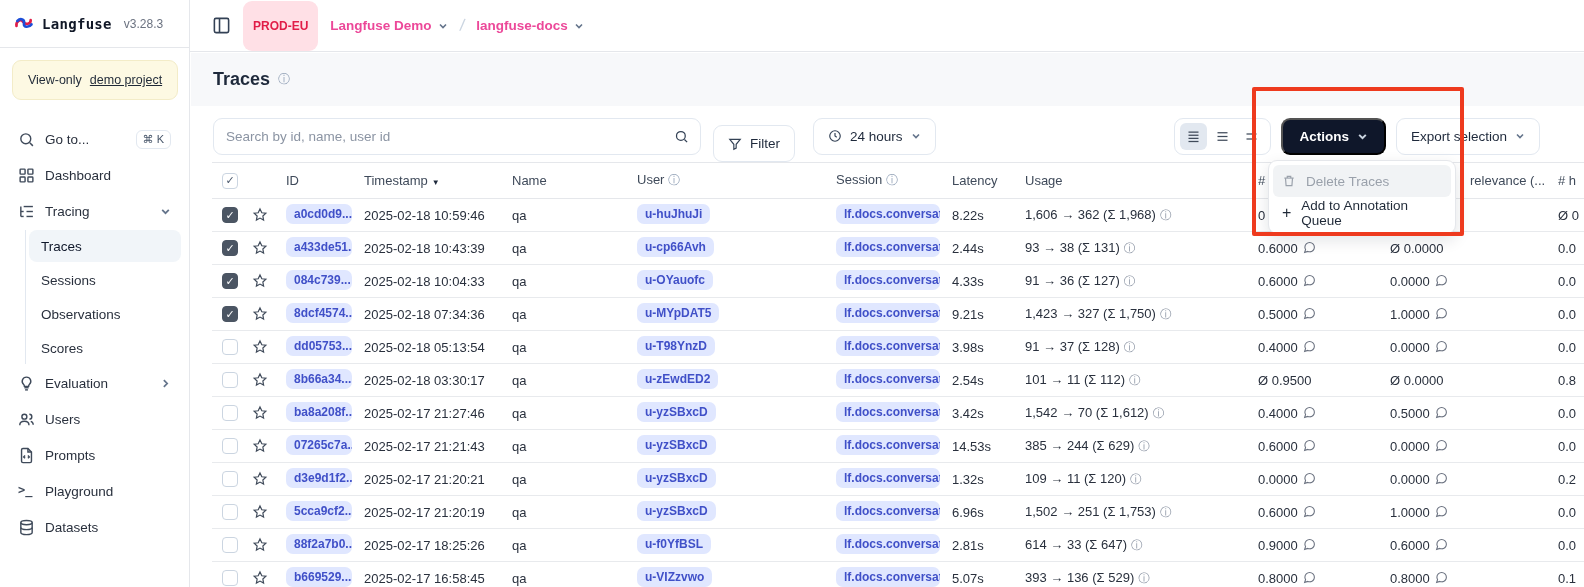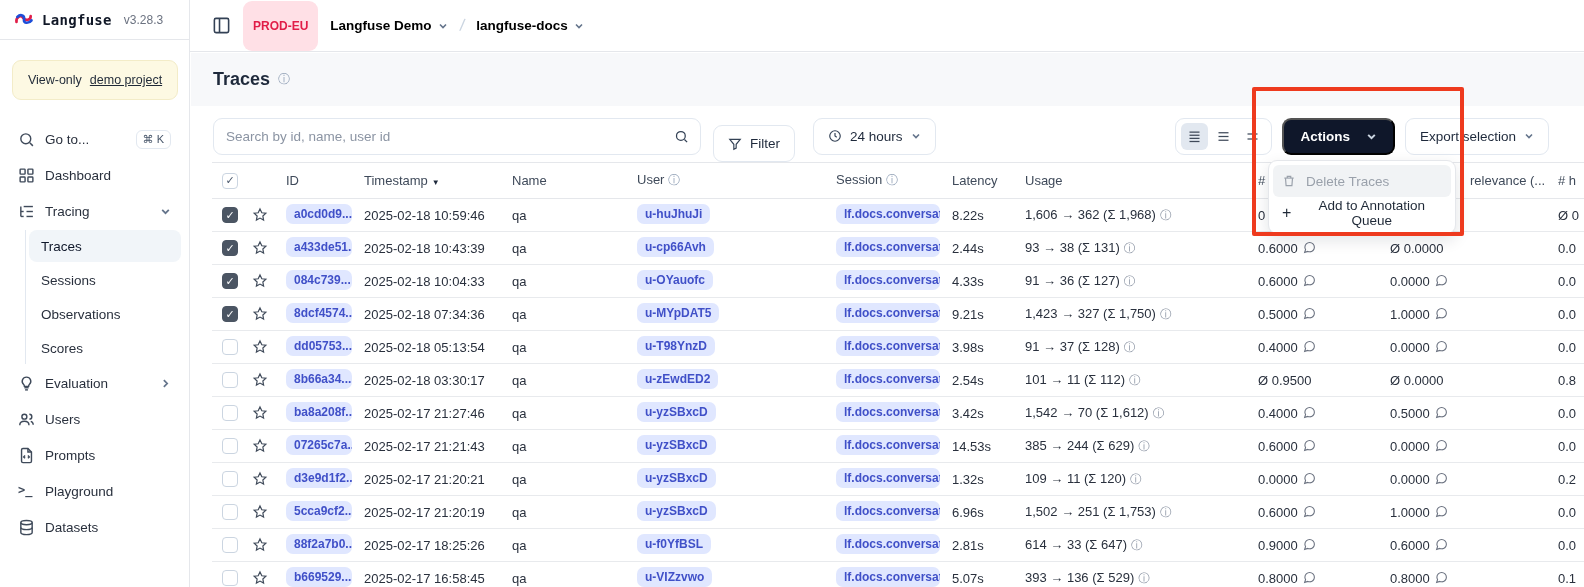--- a/index.html
+++ b/index.html
@@ -4,21 +4,21 @@
 <style>
   * { margin:0; padding:0; box-sizing:border-box; }
   html,body { width:1584px; height:587px; overflow:hidden; background:#fff;
     font-family:"Liberation Sans","DejaVu Sans",sans-serif; color:#0f172a; }
   #app { position:relative; width:1584px; height:587px; overflow:hidden; background:#fff; }
   svg { display:block; }
 
   
   .sidebar { position:absolute; left:0; top:0; width:190px; height:587px; background:#fff;
     border-right:1px solid #e5e7eb; }
-  .side-top { height:40px; border-bottom:1px solid #e5e7eb; display:flex; align-items:center;
+  .side-top { height:48px; border-bottom:1px solid #e5e7eb; display:flex; align-items:center;
     padding-left:14px; gap:8px; }
   .brand-name { font-family:"DejaVu Sans Mono","Liberation Mono",monospace; font-weight:bold;
     font-size:14px; color:#111827; letter-spacing:.3px; }
   .brand-ver { font-size:12px; color:#6b7280; margin-left:4px; }
   .banner { position:absolute; left:12px; top:60px; width:166px; height:40px; background:#fdf9e3;
     border:1px solid #f3ecc8; border-radius:9px; display:flex; align-items:center; justify-content:center;
     font-size:12.5px; color:#1f2937; gap:8px; }
   .banner u { text-decoration:underline; font-weight:500; }
   .nav { position:absolute; left:8px; right:8px; top:122px; display:flex; flex-direction:column; gap:2px; }
   .nav-item { height:34px; display:flex; align-items:center; gap:10px; padding:0 10px; border-radius:8px;
@@ -33,52 +33,52 @@
   .sub-item { height:32px; display:flex; align-items:center; padding:0 12px; border-radius:8px;
     font-size:13.5px; color:#29303d; cursor:pointer; }
   .sub-item.active { background:#f1f5f9; color:#0f172a; font-weight:500; }
   .term-glyph { font-family:"DejaVu Sans Mono",monospace; font-size:12px; font-weight:bold; color:#3f4a5a; }
 
   
   .topbar { position:absolute; left:190px; right:0; top:0; height:52px; border-bottom:1px solid #e5e7eb;
     background:#fff; display:flex; align-items:center; padding-left:22px; gap:12px; }
   .env-badge { background:#ffe0e6; color:#e11d48; font-size:12px; font-weight:600; padding:18px 10px;
     border-radius:9px; }
-  .crumb { font-size:13.5px; font-weight:600; color:#000000; display:flex; align-items:center; gap:6px;
+  .crumb { font-size:13.5px; font-weight:600; color:#ec4899; display:flex; align-items:center; gap:6px;
     cursor:pointer; }
   .slash { color:#cbd5e1; font-size:17px; transform:rotate(8deg); }
 
   
   .title-band { position:absolute; left:191px; right:0; top:53px; height:53px; background:#f7f8fa;
     display:flex; align-items:center; padding-left:22px; gap:8px; }
   .page-title { font-size:18px; font-weight:700; color:#1e293b; }
   .info-i { color:#94a3b8; font-size:12px; }
 
   
   .toolbar { position:absolute; left:213px; right:0; top:117px; height:38px; display:flex;
-    align-items:center; padding-right:35px; }
+    align-items:center; padding-right:44px; }
   .search-box { width:488px; height:37px; border:1px solid #e2e8f0; border-radius:9px; display:flex;
     align-items:center; background:#fff; }
   .search-box input { flex:1; border:none; outline:none; font-size:13.5px; padding:0 12px;
     color:#0f172a; background:transparent; font-family:inherit; }
   .search-box input::placeholder { color:#8b94a3; }
   .search-ic { width:38px; display:flex; justify-content:center; color:#334155; cursor:pointer; }
   .btn { height:37px; border:1px solid #e2e8f0; border-radius:9px; background:#fff; display:flex;
     align-items:center; gap:8px; padding:0 14px; font-size:13.5px; color:#1e293b; cursor:pointer;
     font-family:inherit; }
   .btn .chev { color:#64748b; }
   .ml12 { margin-left:12px;margin-top:15px; } .ml14 { margin-left:18px; }
   .right-cluster { margin-left:auto; display:flex; align-items:center; gap:10px; }
   .heights { height:37px; border:1px solid #e2e8f0; border-radius:9px; background:#fff; display:flex;
     align-items:center; gap:2px; padding:0 5px; }
   .h-btn { width:27px; height:27px; border-radius:6px; display:flex; align-items:center;
     justify-content:center; cursor:pointer; color:#3f4a5a; }
   .h-btn.active { background:#e2e8f0; }
   .btn-dark { height:37px; border-radius:9px; background:#0f172a; color:#fff; display:flex;
-    align-items:center; gap:16px; padding:0 16px; font-size:13.5px; font-weight:600; cursor:pointer; }
+    align-items:center; gap:8px; padding:0 16px; font-size:13.5px; font-weight:600; cursor:pointer; }
   .btn-dark .chev { color:#cbd5e1; }
 
   
   .tbl-wrap { position:absolute; left:212px; top:162px; width:1460px; }
   table { border-collapse:collapse; table-layout:fixed; width:1450px; }
   thead th { height:36px; border-top:1px solid #e5e7eb; border-bottom:1px solid #e5e7eb;
     font-size:13px; font-weight:500; color:#3f4a5a; text-align:left; padding:0 6px; white-space:nowrap;
     overflow:hidden; }
   tbody td { height:33px; border-bottom:1px solid #e8eaed; font-size:13px; color:#29303d;
     padding:0 6px; white-space:nowrap; overflow:hidden; vertical-align:middle; }
@@ -96,21 +96,21 @@
   .usage-i { color:#8b94a3; font-size:11.5px; margin-left:4px; }
   .score-cell span.sv { vertical-align:middle; }
   .bubble { display:inline-block; width:13px; height:13px; margin-left:5px; vertical-align:-2px;
     color:#6b7280; }
 
   
   .menu { position:absolute; left:1268px; top:160px; width:188px; background:#fff;
     border:1px solid #e5e7eb; border-radius:9px; box-shadow:0 6px 16px rgba(15,23,42,.12);
     padding:4px; z-index:40; }
   .menu-item { height:32px; border-radius:6px; display:flex; align-items:center; gap:10px;
-    padding:0 9px; font-size:13.5px; cursor:pointer;text-align:center; }
+    padding:0 9px; font-size:13.5px; cursor:pointer; }
   .menu-item.disabled { background:#f1f3f5; color:#9aa1ab; }
   .menu-item.normal { color:#1f2937; }
   .plus-g { font-size:16px; font-weight:500; line-height:1; }
 
   
   .red-box { position:absolute; left:1252px; top:87px; width:212px; height:149px;
     border:4px solid #ee3a1e; border-radius:2px; z-index:60; pointer-events:none; }
 </style>
 </head>
 <body>

